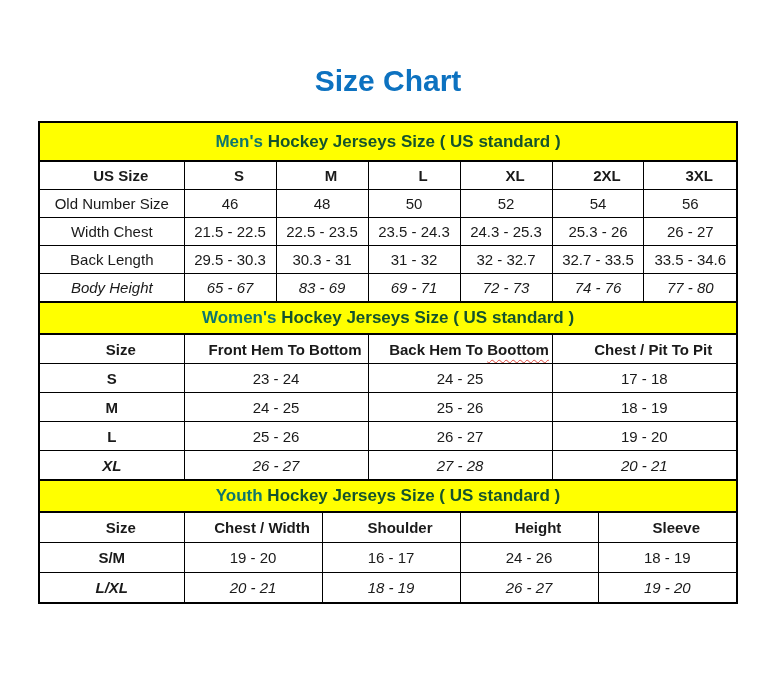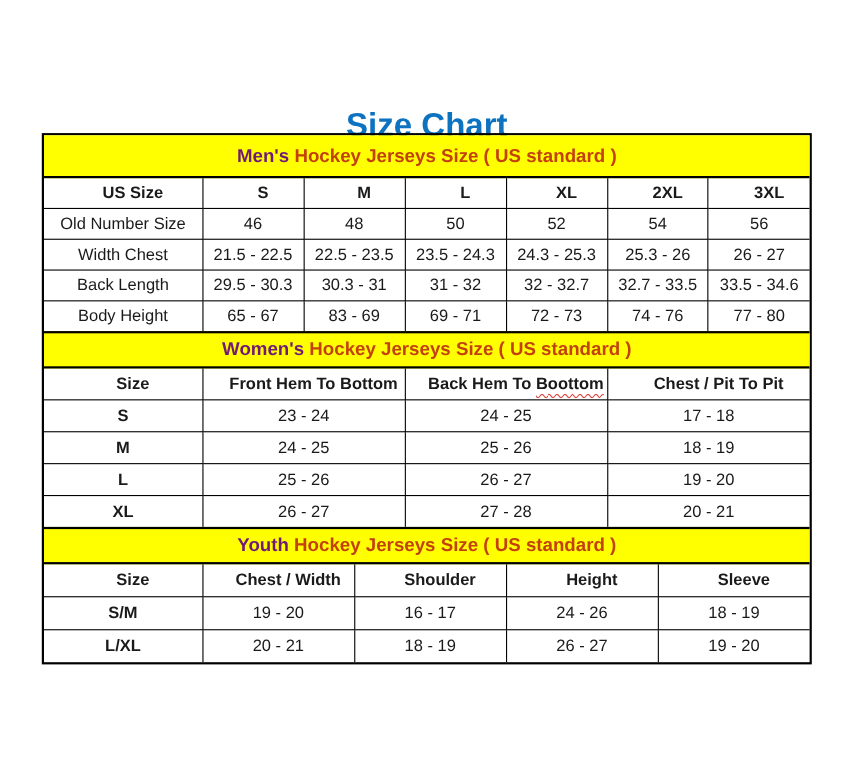--- a/index.html
+++ b/index.html
@@ -6,21 +6,21 @@
     margin: 0;
     padding: 0;
     background: #ffffff;
     width: 776px;
     height: 692px;
     font-family: "Liberation Sans", sans-serif;
     color: #1a1a1a;
   }
   .page-title {
     margin: 0;
-    padding-top: 98px;
+    padding-top: 64px;
     text-align: center;
     font-size: 30px;
     font-weight: bold;
     color: #0d72c0;
     letter-spacing: 0px;
   }
   .chart-wrap {
     position: absolute;
     left: 38px;
     top: 121px;
@@ -33,41 +33,41 @@
     border-bottom: 2px solid #000;
     display: flex;
     align-items: center;
     justify-content: center;
     font-weight: bold;
     font-size: 17px;
     color: #000;
   }
   .band-tall { height: 37px; }
   .band-mid  { height: 30px; border-top: 2px solid #000; align-items: center; }
-  .band .lead { color: #701a75; white-space: pre; }
-  .band .rest { color: #c2410c; white-space: pre; }
+  .band .lead { color: #0f766e; white-space: pre; }
+  .band .rest { color: #14532d; white-space: pre; }
   table {
     width: 100%;
     border-collapse: collapse;
     table-layout: fixed;
   }
   td, th {
     border: 1px solid #000;
     text-align: center;
     vertical-align: middle;
     font-size: 15px;
     padding: 0 2px;
     overflow: hidden;
     white-space: nowrap;
   }
   
   table tr > *:first-child { border-left: none; }
   table tr > *:last-child  { border-right: none; }
   table tr:first-child > * { border-top: none; padding-left: 20px; }
-  table tr:last-child > *  { border-bottom: none; }
+  table tr:last-child > *  { border-bottom: none; font-style: italic; }
   th { font-weight: bold; }
   .t-men td, .t-men th { height: 27px; }
   .t-women td, .t-women th { height: 28px; }
   .t-youth td, .t-youth th { height: 29px; }
   .t-men col.c-label   { width: 20.7%; }
   .t-women col.c-label { width: 20.7%; }
   .t-youth col.c-label { width: 20.7%; }
   td.label-plain { font-weight: normal; }
   td.label-bold  { font-weight: bold; }
   .misspell {

